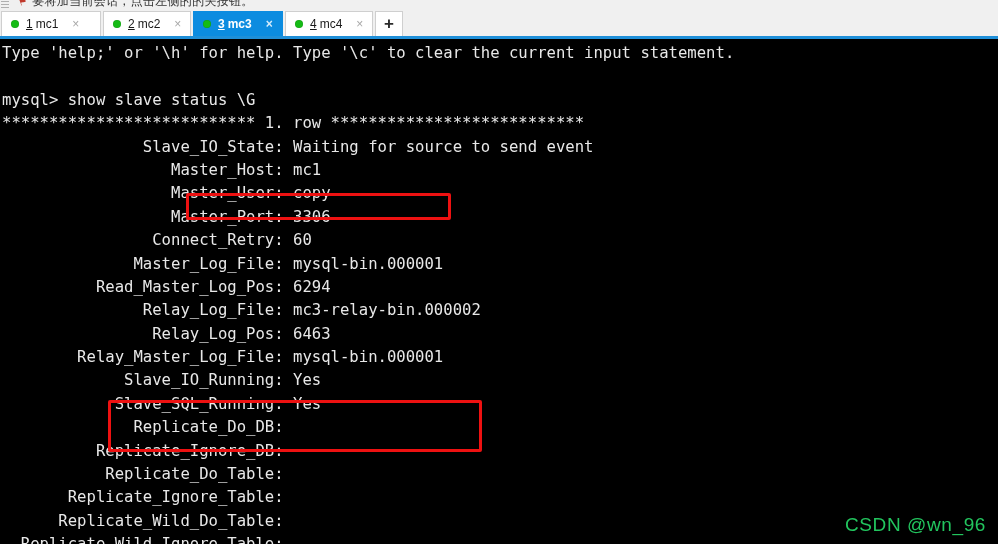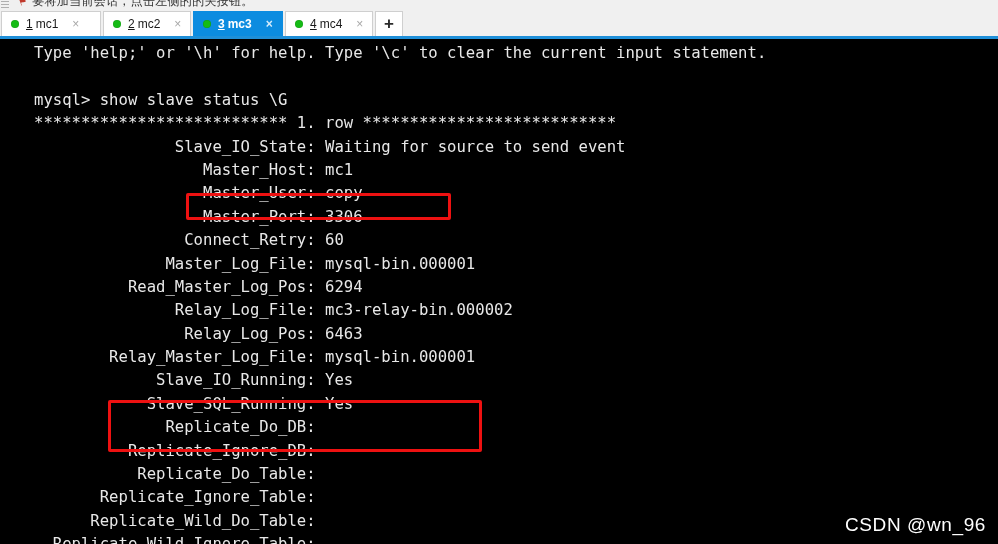--- a/index.html
+++ b/index.html
@@ -153,41 +153,41 @@
     left: 2px; top: 3px;
     margin: 0;
     padding: 0;
     font-family: "DejaVu Sans Mono", monospace;
     font-size: 15.6px;
     line-height: 23.4px;
     color: #e8e8e8;
     white-space: pre;
     letter-spacing: 0px;
   }
-  .term-line { display: block; height: 23.4px; margin-left: 32px; }
+  .term-line { display: block; height: 23.4px; }
 
   
   .redbox {
     position: absolute;
     border: 3px solid #ee1111;
     border-radius: 2px;
     box-sizing: border-box;
     pointer-events: none;
   }
   #redbox-master-host { left: 186px; top: 154px; width: 265px; height: 27px; }
   #redbox-slave-running { left: 108px; top: 361px; width: 374px; height: 52px; }
 
   
   .watermark {
     position: absolute;
     right: 12px;
     bottom: 8px;
     font-family: "Liberation Sans", sans-serif;
     font-size: 19px;
-    color: #ffffff;
+    color: #22c55e;
     letter-spacing: .6px;
     white-space: nowrap;
   }
 </style>
 </head>
 <body>
 
 <div id="app">
 
   <div class="top-strip">

